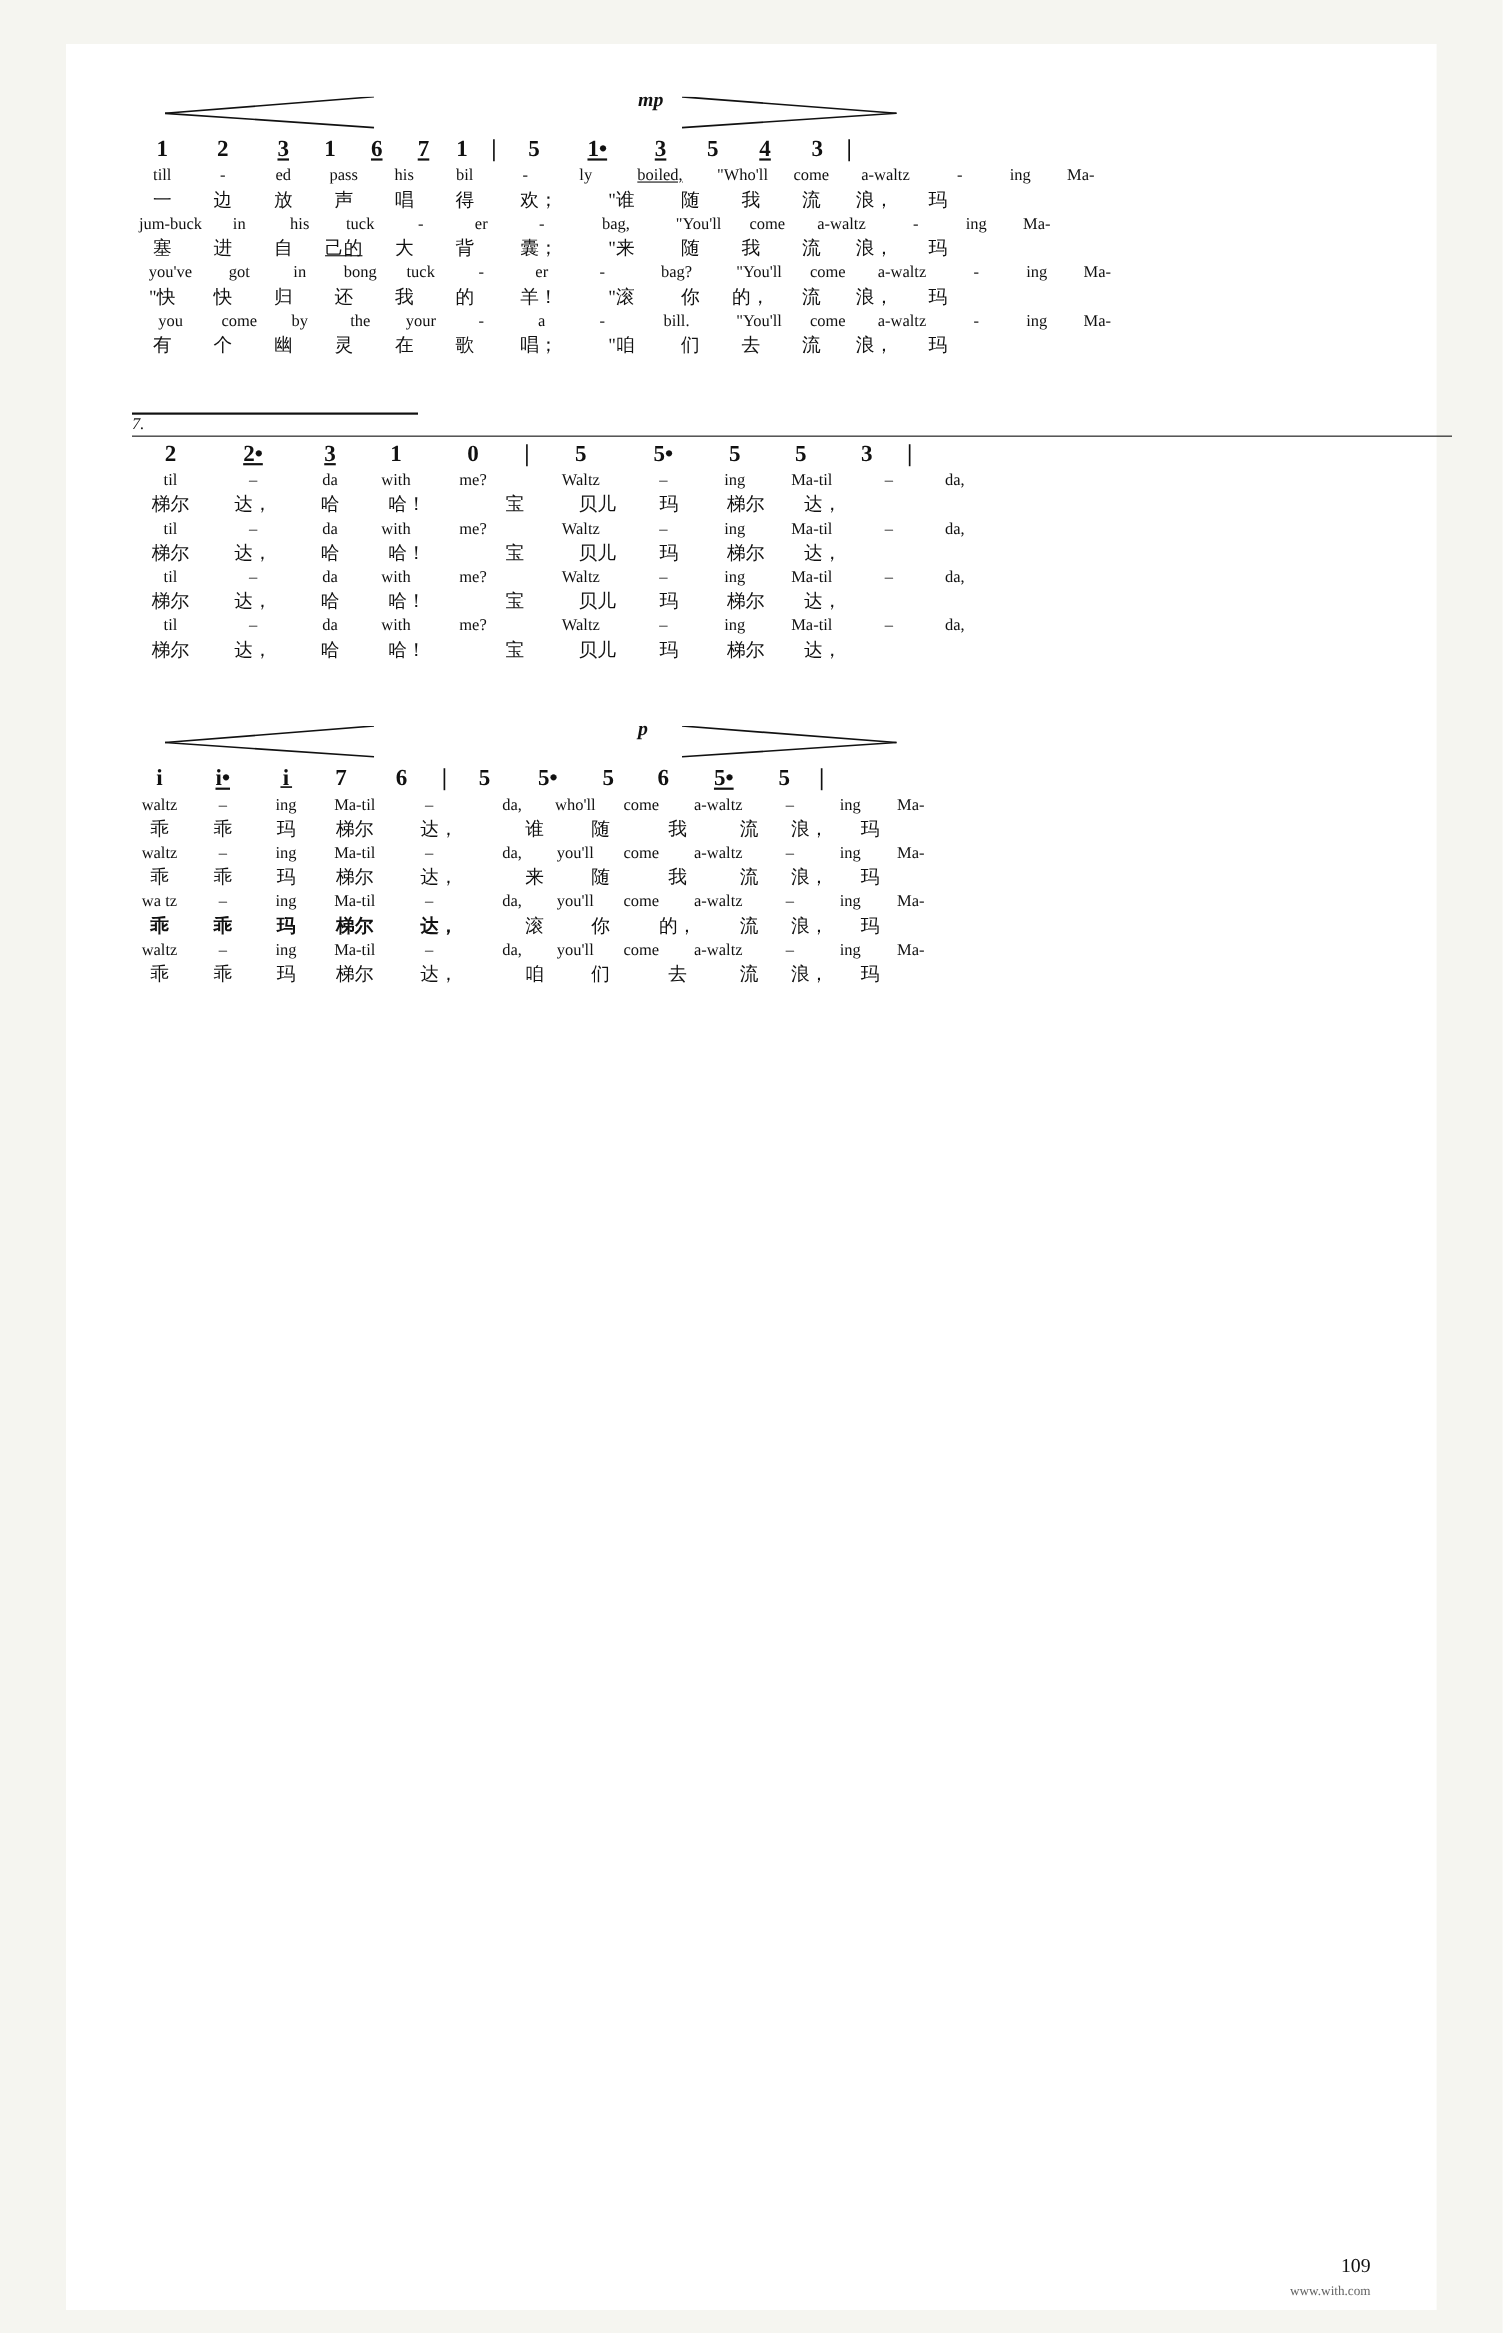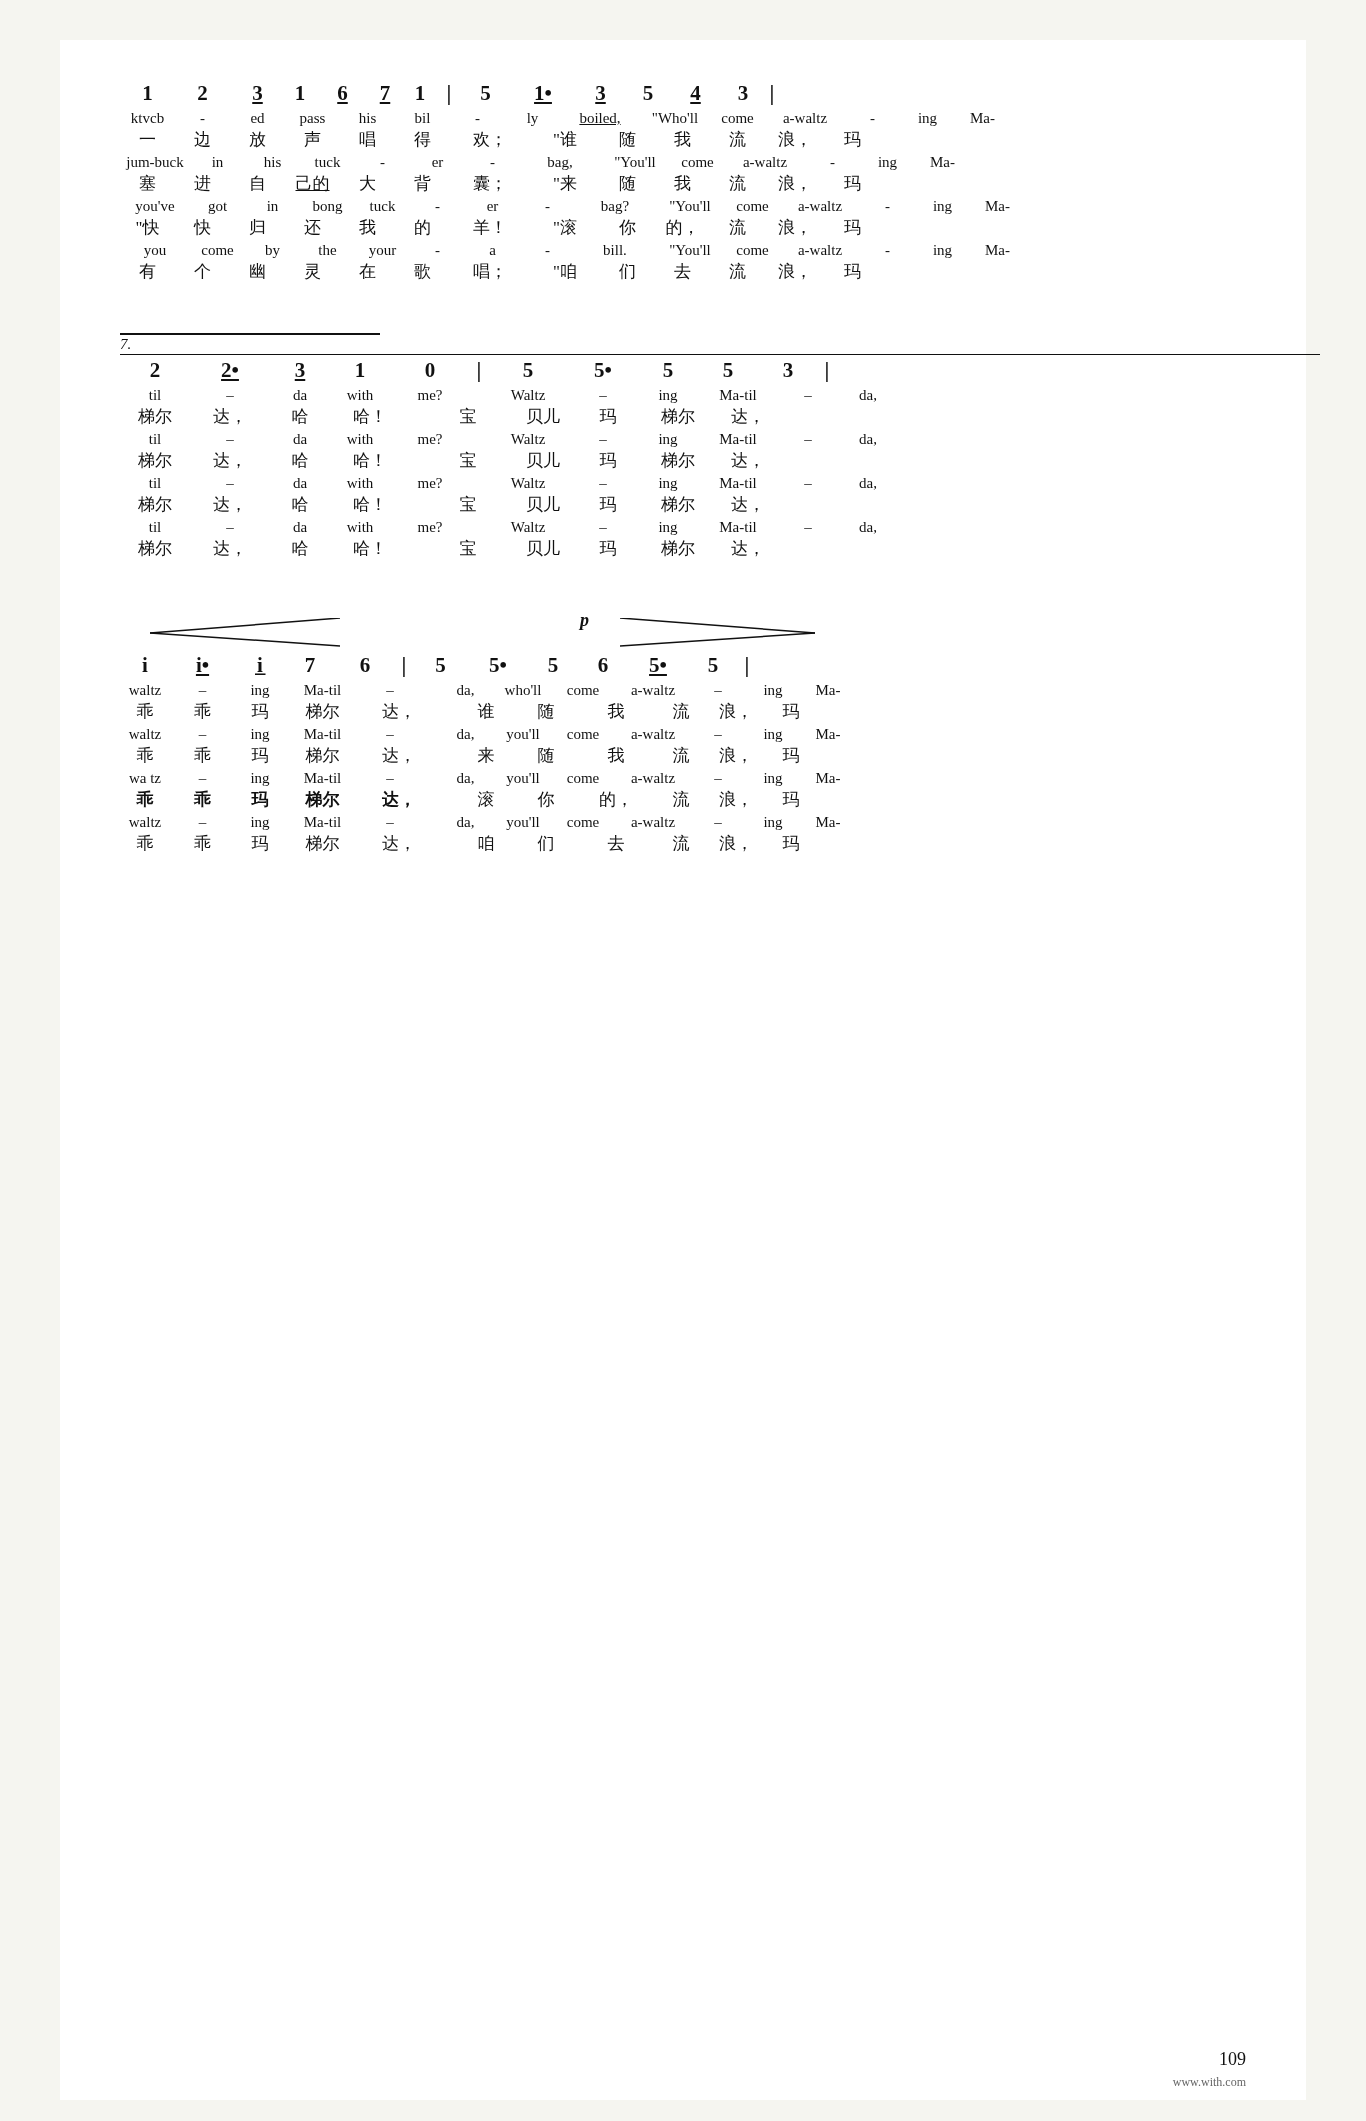--- a/index.html
+++ b/index.html
@@ -67,20 +67,34 @@
       text-decoration: underline;
     }
   </style>
 </head>
 <body>
 
 <div class="page-content">
 
   <div class="music-section">
 
+    <div style="display:flex; align-items:flex-end; margin-bottom:2px; position:relative; height:40px;">
+
+      <svg width="200" height="30" style="position:absolute; left:30px; top:8px;">
+        <line x1="0" y1="15" x2="190" y2="0" stroke="#111" stroke-width="1.5"></line>
+        <line x1="0" y1="15" x2="190" y2="28" stroke="#111" stroke-width="1.5"></line>
+      </svg>
+
+      <span style="position:absolute; left:460px; top:0px; font-style:italic; font-weight:bold; font-size:18px;">mp</span>
+
+      <svg width="200" height="30" style="position:absolute; left:500px; top:8px;">
+        <line x1="0" y1="0" x2="195" y2="15" stroke="#111" stroke-width="1.5"></line>
+        <line x1="0" y1="28" x2="195" y2="15" stroke="#111" stroke-width="1.5"></line>
+      </svg>
+    </div>
 
     <div class="row-flex" style="margin-bottom:4px;">
       <span class="bold-num" style="min-width:55px; text-align:center;">1</span>
       <span class="bold-num" style="min-width:55px; text-align:center;">2</span>
       <span class="bold-num-u" style="min-width:55px; text-align:center;">3</span>
       <span class="bold-num" style="min-width:30px; text-align:center;">1</span>
       <span class="bold-num-u" style="min-width:55px; text-align:center;">6</span>
       <span class="bold-num-u" style="min-width:30px; text-align:center;">7</span>
       <span class="bold-num" style="min-width:40px; text-align:center;">1</span>
       <span class="bar-cell">|</span>
@@ -89,21 +103,21 @@
       <span class="bold-num-u" style="min-width:55px; text-align:center;">3</span>
       <span class="bold-num" style="min-width:40px; text-align:center;">5</span>
       <span class="bold-num-u" style="min-width:55px; text-align:center;">4</span>
       <span class="bold-num" style="min-width:40px; text-align:center;">3</span>
       <span class="bar-cell">|</span>
     </div>
 
     <div>
 
       <div class="row-flex" style="margin-bottom:1px;">
-        <span class="txt-cell">ktvcb</span>
+        <span class="txt-cell">till</span>
         <span class="txt-cell">-</span>
         <span class="txt-cell">ed</span>
         <span class="txt-cell">pass</span>
         <span class="txt-cell">his</span>
         <span class="txt-cell">bil</span>
         <span class="txt-cell">-</span>
         <span class="txt-cell">ly</span>
         <span class="txt-cell" style="min-width:80px;text-decoration:underline;">boiled,</span>
         <span class="txt-cell" style="min-width:70px;">"Who'll</span>
         <span class="txt-cell">come</span>

